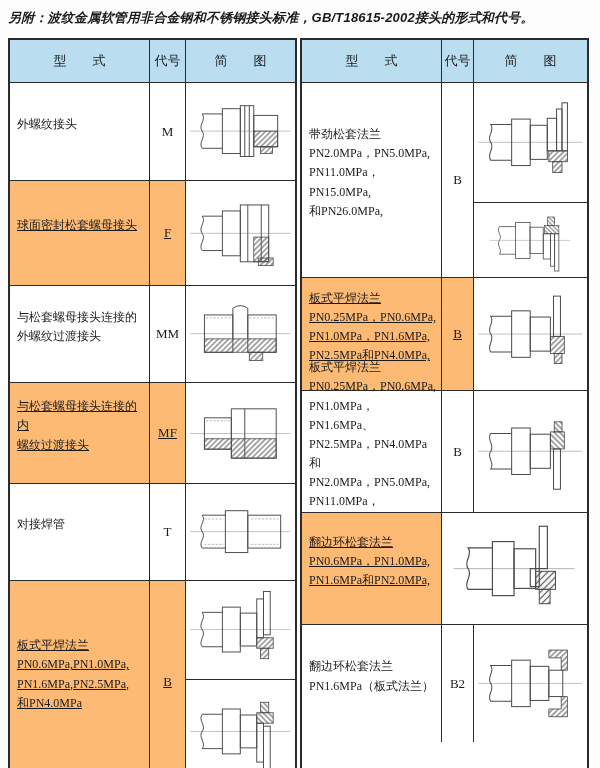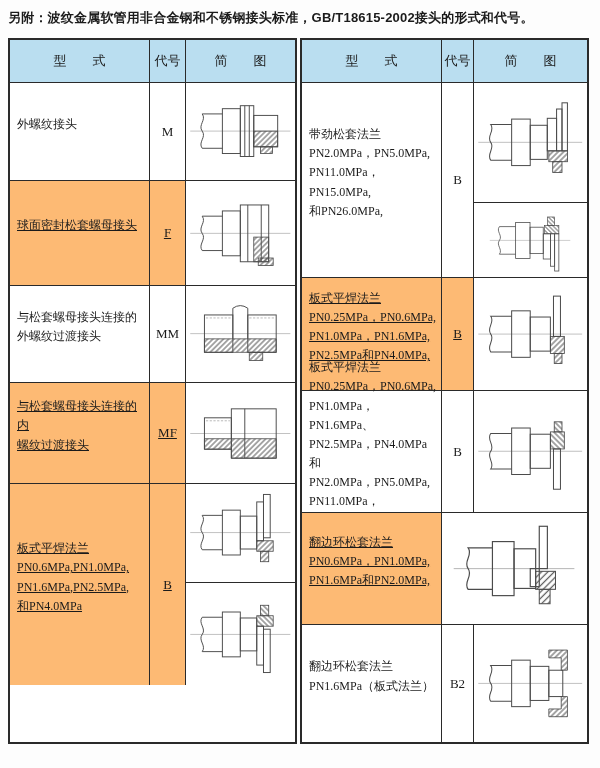--- a/index.html
+++ b/index.html
@@ -6,20 +6,21 @@
   html,body { width: 600px; height: 768px; background: #fdfdfd; overflow: hidden; }
   body { font-family: "Liberation Serif", serif; color: #1b1b1b; }
 
   .note {
     margin: 9px 6px 11px 8px;
     font-size: 13px;
     font-weight: bold;
     font-family: "Liberation Sans", sans-serif;
     letter-spacing: 0.2px;
     white-space: nowrap;
+    font-style: italic;
   }
 
   .tables { display: flex; margin-left: 8px; gap: 3px; }
   .tbl { width: 289px; border: 2px solid #2a2a2a; background: #fff; }
 
   .row { display: flex; border-bottom: 1px solid #2a2a2a; }
   .row:last-child { border-bottom: none; }
 
   .cell { border-right: 1px solid #2a2a2a; display: flex; align-items: center; background: #fff; }
   .cell:last-child { border-right: none; }
@@ -148,20 +149,38 @@
           <rect class="ln" x="22" y="34" width="36" height="42"></rect>
           <rect class="ln" x="58" y="22" width="60" height="66"></rect>
           <line class="ln" x1="76" y1="22" x2="76" y2="88"></line>
           <path class="h" d="M22 62 H118 V88 H58 V76 H22 Z" fill="url(#hatch)"></path>
           <line class="dash" x1="24" y1="38" x2="56" y2="38"></line>
         </svg>
       </div>
         </div>
     </div>
 
+    <div class="row" style="height:97px">
+      <div class="cell type">对接焊管</div>
+      <div class="cell code">T</div>
+      <div class="cell dcol">
+          <div class="dcell">
+        <svg class="diag" viewBox="0 0 140 110">
+          <line class="cl" x1="3" y1="55" x2="137" y2="55"></line>
+          <path class="ln" d="M50 33 H19 c6 7.5 -6 14.5 0 22 c6 7.5 -6 14.5 0 22 H50"></path>
+          <rect class="ln" x="50" y="27" width="30" height="56"></rect>
+          <rect class="ln" x="80" y="33" width="44" height="44"></rect>
+          <line class="dash" x1="84" y1="38" x2="121" y2="38"></line>
+          <line class="dash" x1="84" y1="72" x2="121" y2="72"></line>
+          <line class="dash" x1="22" y1="38" x2="48" y2="38"></line>
+          <line class="dash" x1="22" y1="72" x2="48" y2="72"></line>
+        </svg>
+      </div>
+        </div>
+    </div>
 
     <div class="row" style="height:201px">
       <div class="cell type hl">板式平焊法兰
 PN0.6MPa,PN1.0MPa,
 PN1.6MPa,PN2.5MPa,
 和PN4.0MPa</div>
       <div class="cell code hl">B</div>
       <div class="cell dcol">
         <div class="dcell" style="height:99px;flex:none">
           <svg class="diag" viewBox="0 0 140 110">

